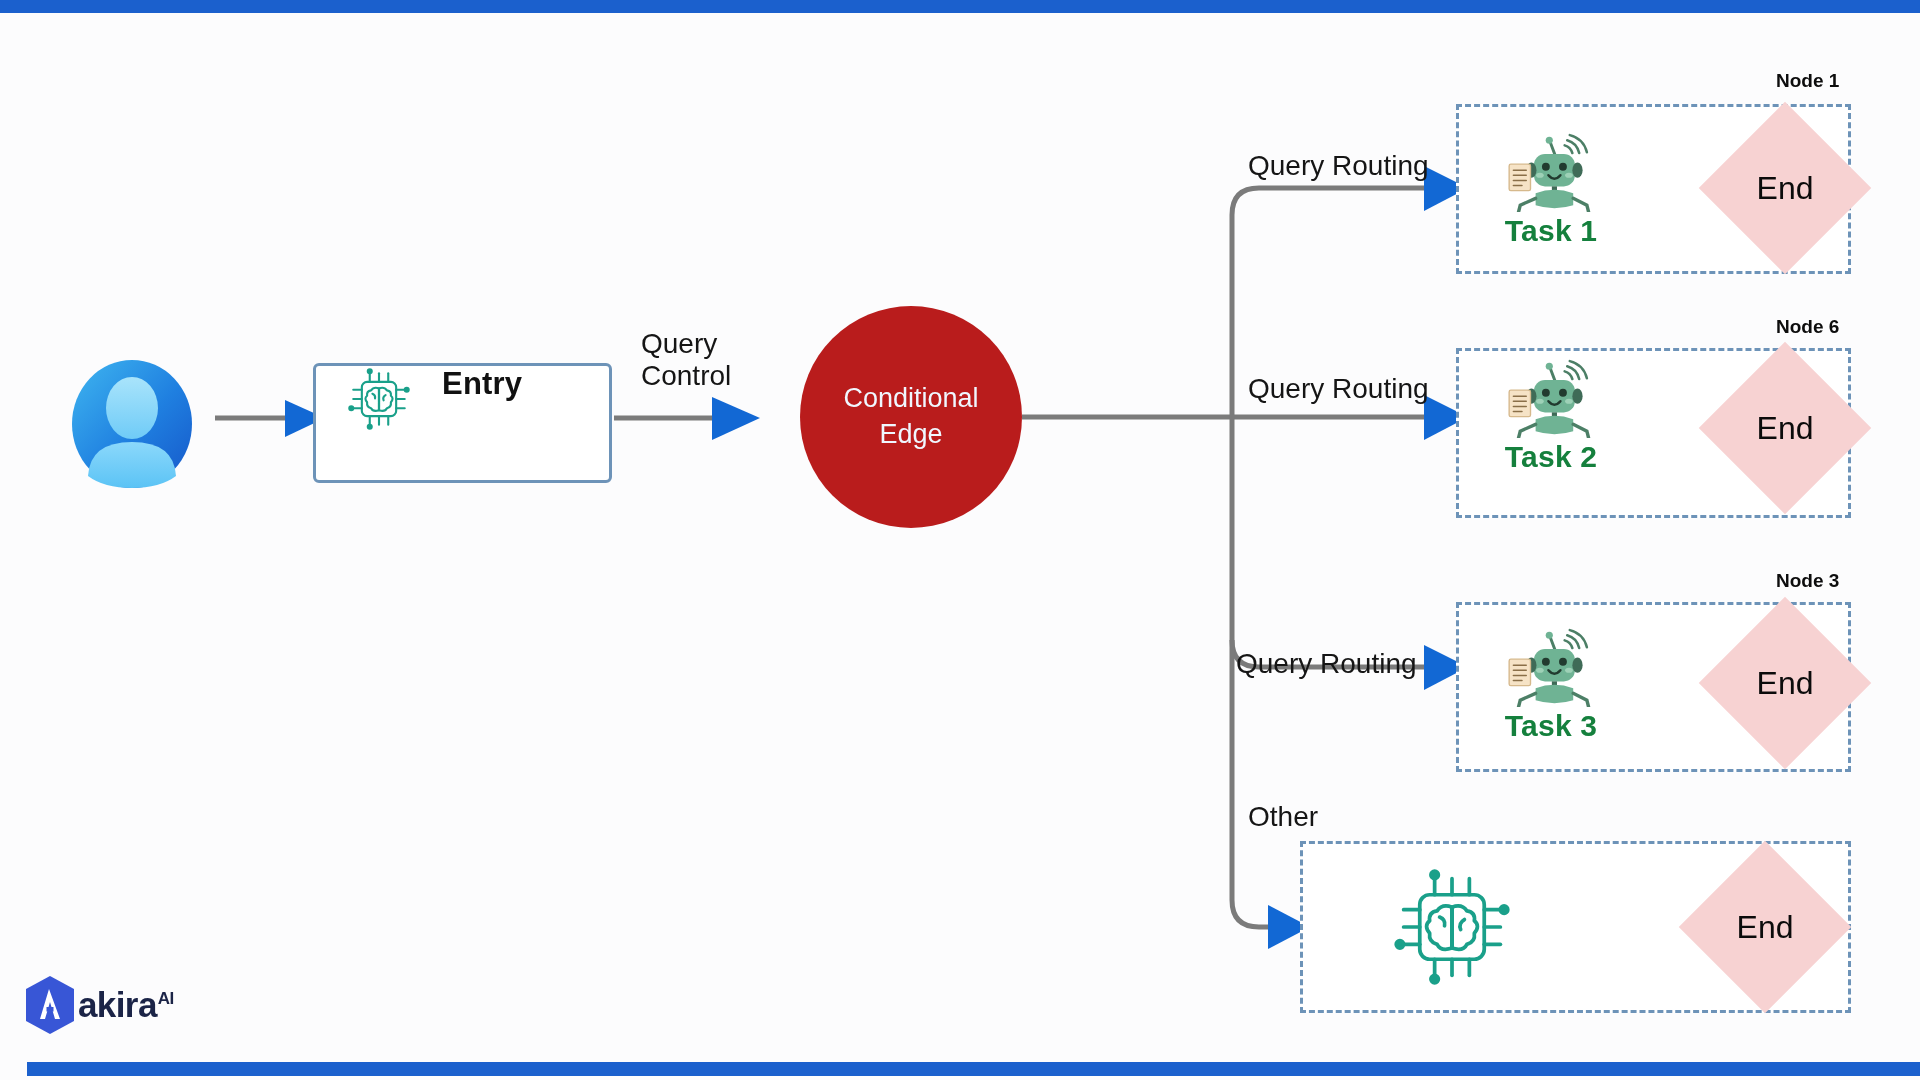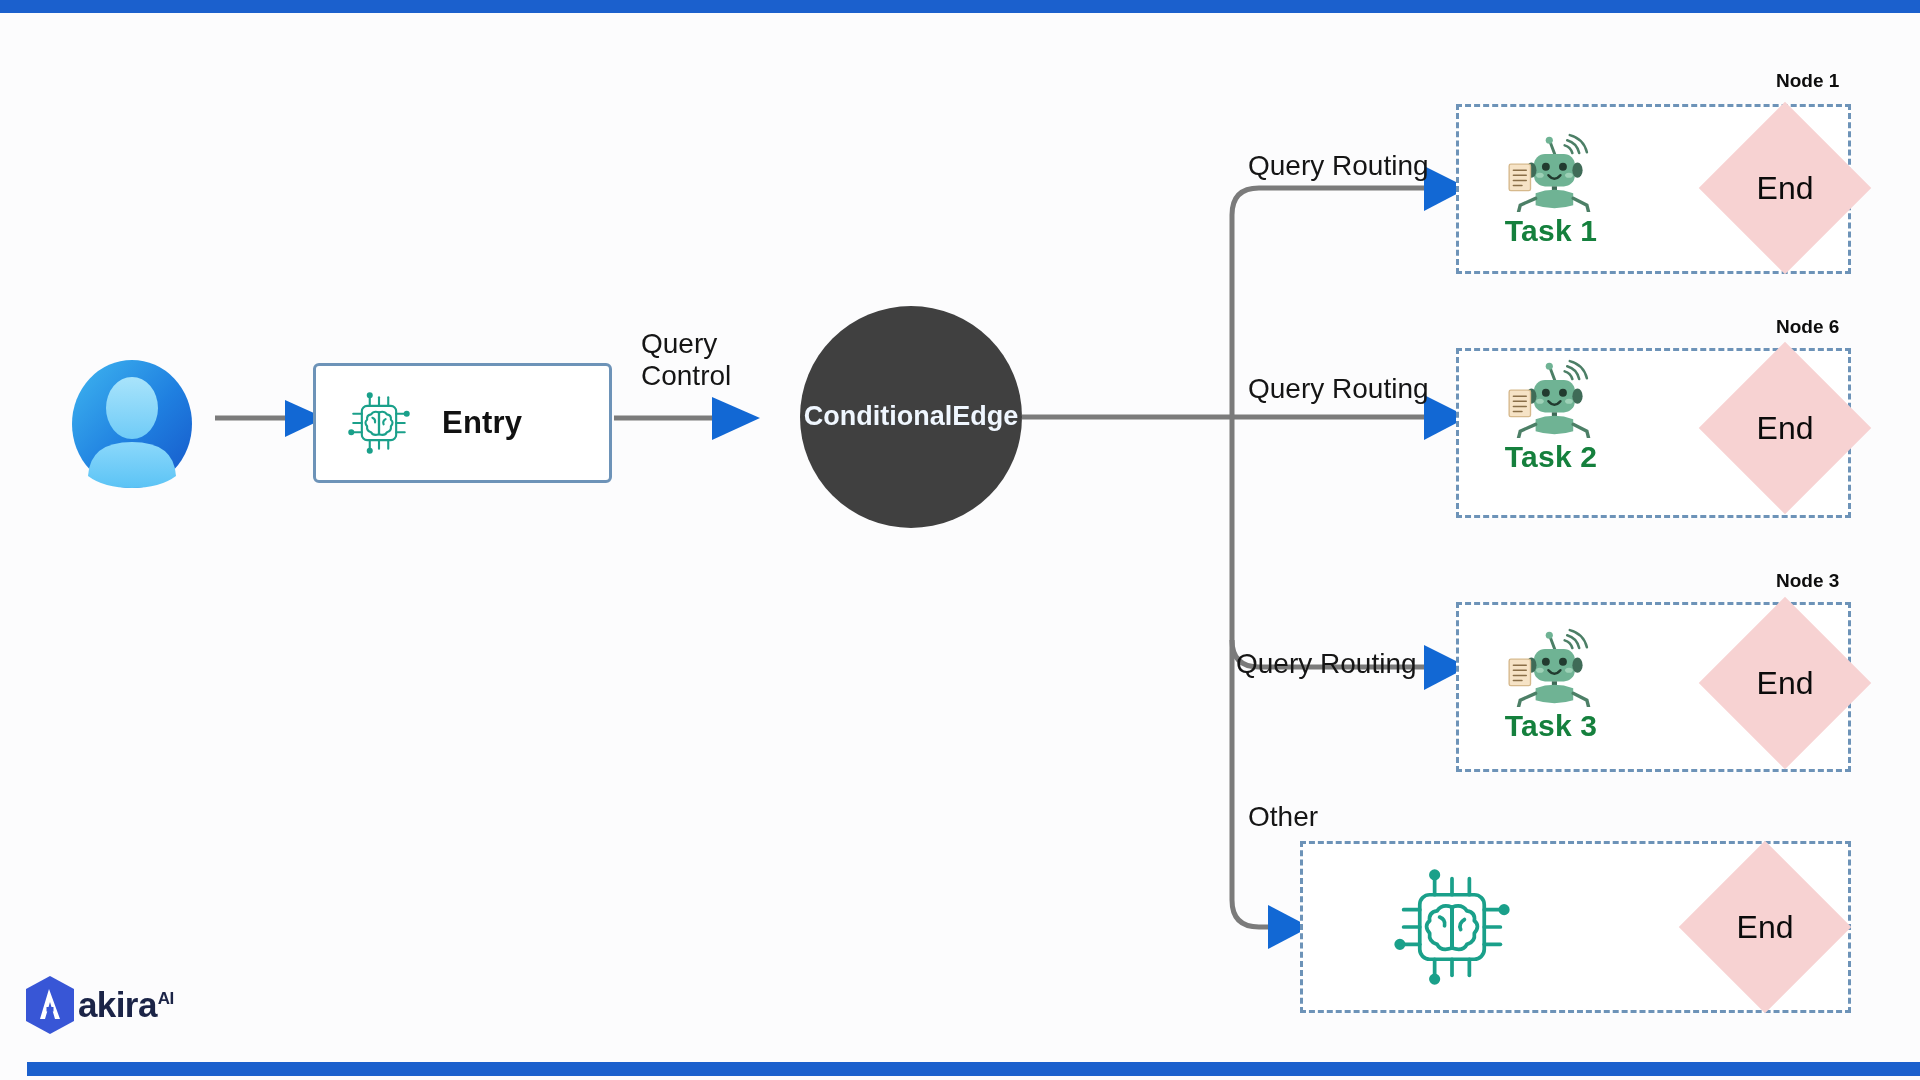--- a/index.html
+++ b/index.html
@@ -43,47 +43,47 @@
 
   
   .entry-box {
     position: absolute;
     left: 313px; top: 363px;
     width: 299px; height: 120px;
     border: 3px solid #6d93b8;
     border-radius: 6px;
     background: #ffffff;
     display: flex;
-    align-items: center;
+    align-items: flex-start;
     justify-content: flex-start;
     box-sizing: border-box;
   }
   .entry-icon { width: 66px; height: 66px; margin-left: 30px; flex: none; }
   .entry-label {
     font-size: 31px;
     font-weight: bold;
     color: #111111;
     margin-left: 30px;
     letter-spacing: .2px;
   }
 
   
   .cond-circle {
     position: absolute;
     left: 800px; top: 306px;
     width: 222px; height: 222px;
     border-radius: 50%;
-    background: #404040;
+    background: #b91c1c;
     display: flex;
-    flex-direction: row;
+    flex-direction: column;
     align-items: center;
     justify-content: center;
     color: #f0f7ff;
     font-size: 27px;
-    font-weight: bold;
+    font-weight: normal;
     line-height: 1.32;
     text-align: center;
   }
 
   
   .edge-label {
     position: absolute;
     font-size: 28px;
     color: #151515;
     white-space: pre;

